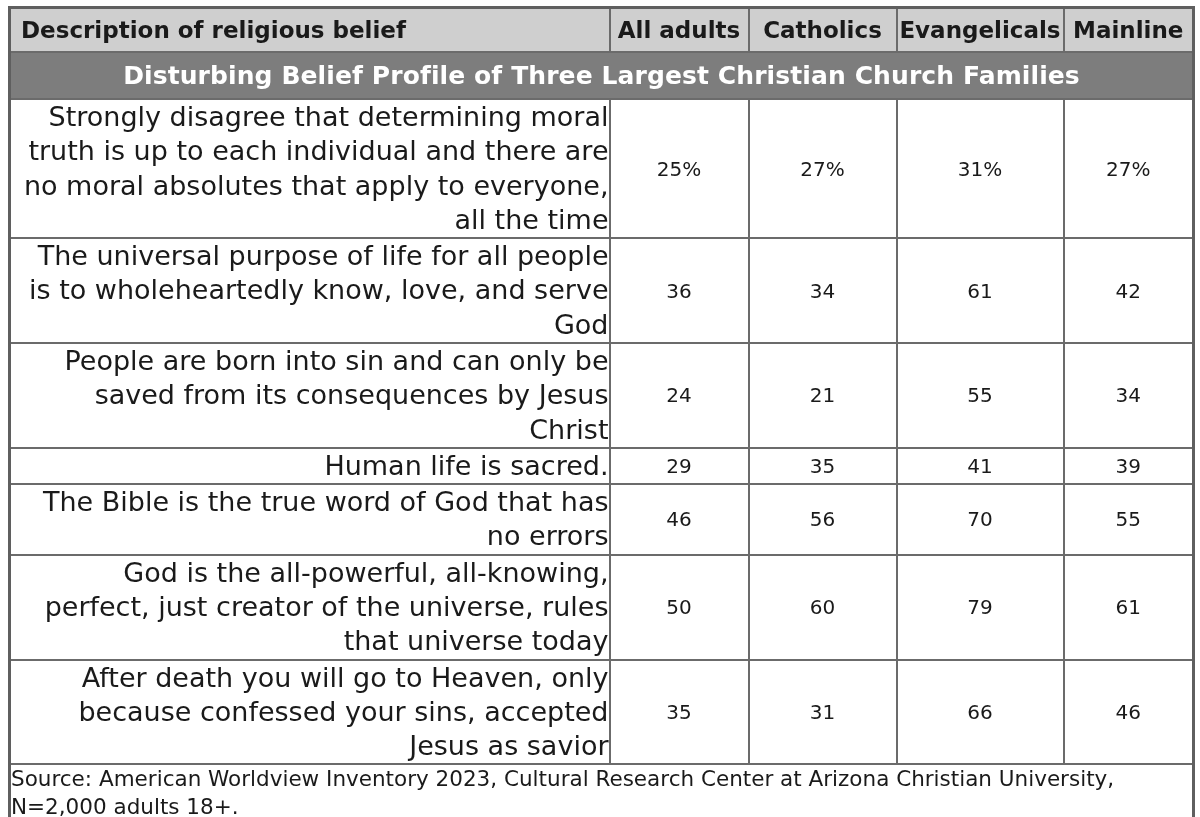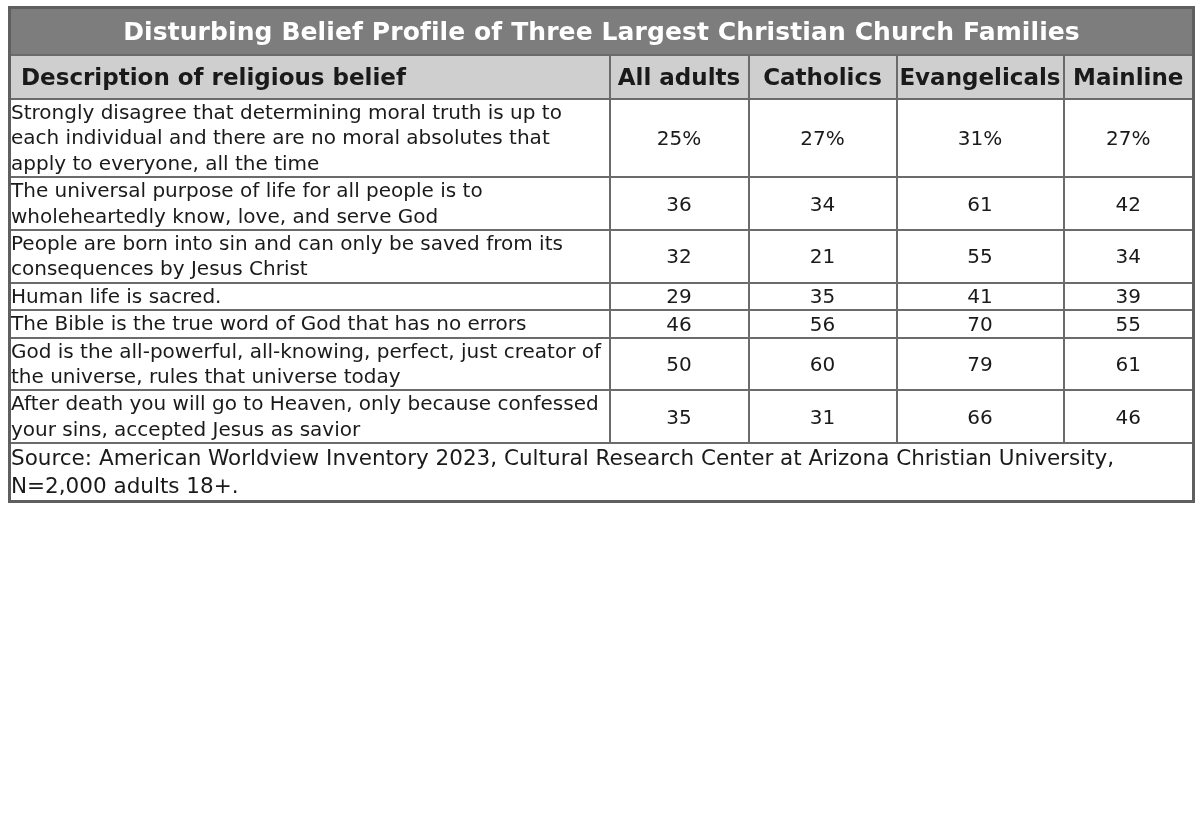--- a/index.html
+++ b/index.html
@@ -52,22 +52,22 @@
   }
   .hdr.desc {
     text-align: left;
     padding-left: 10px;
   }
   .hdr.num {
     text-align: center;
   }
   
   td.desc {
-    text-align: left;
-    font-size: 20px;
+    text-align: right;
+    font-size: 27px;
     line-height: 1.27;
     padding: 7px 9px 8px 9px;
   }
   td.num {
     text-align: center;
     font-size: 20px;
   }
   
   .source-cell {
     text-align: left;
@@ -92,47 +92,47 @@
   <table class="belief-table">
     <colgroup>
       <col class="col-desc">
       <col class="col-all">
       <col class="col-cath">
       <col class="col-evan">
       <col class="col-main">
     </colgroup>
     <tbody>
       <tr>
-        <td class="title-cell" colspan="5">Disturbing Belief Profile of Three Largest Christian Church Families</td>
-      </tr>
-      <tr>
         <th class="hdr desc">Description of religious belief</th>
         <th class="hdr num">All adults</th>
         <th class="hdr num">Catholics</th>
         <th class="hdr num">Evangelicals</th>
         <th class="hdr num">Mainline</th>
+      </tr>
+      <tr>
+        <td class="title-cell" colspan="5">Disturbing Belief Profile of Three Largest Christian Church Families</td>
       </tr>
 
       <tr>
         <td class="desc">Strongly disagree that determining moral truth is up to each individual and there are no moral absolutes that apply to everyone, all the time</td>
         <td class="num">25%</td>
         <td class="num">27%</td>
         <td class="num">31%</td>
         <td class="num">27%</td>
       </tr>
       <tr>
         <td class="desc">The universal purpose of life for all people is to wholeheartedly know, love, and serve God</td>
         <td class="num">36</td>
         <td class="num">34</td>
         <td class="num">61</td>
         <td class="num">42</td>
       </tr>
       <tr>
         <td class="desc">People are born into sin and can only be saved from its consequences by Jesus Christ</td>
-        <td class="num">32</td>
+        <td class="num">24</td>
         <td class="num">21</td>
         <td class="num">55</td>
         <td class="num">34</td>
       </tr>
       <tr>
         <td class="desc">Human life is sacred.</td>
         <td class="num">29</td>
         <td class="num">35</td>
         <td class="num">41</td>
         <td class="num">39</td>

